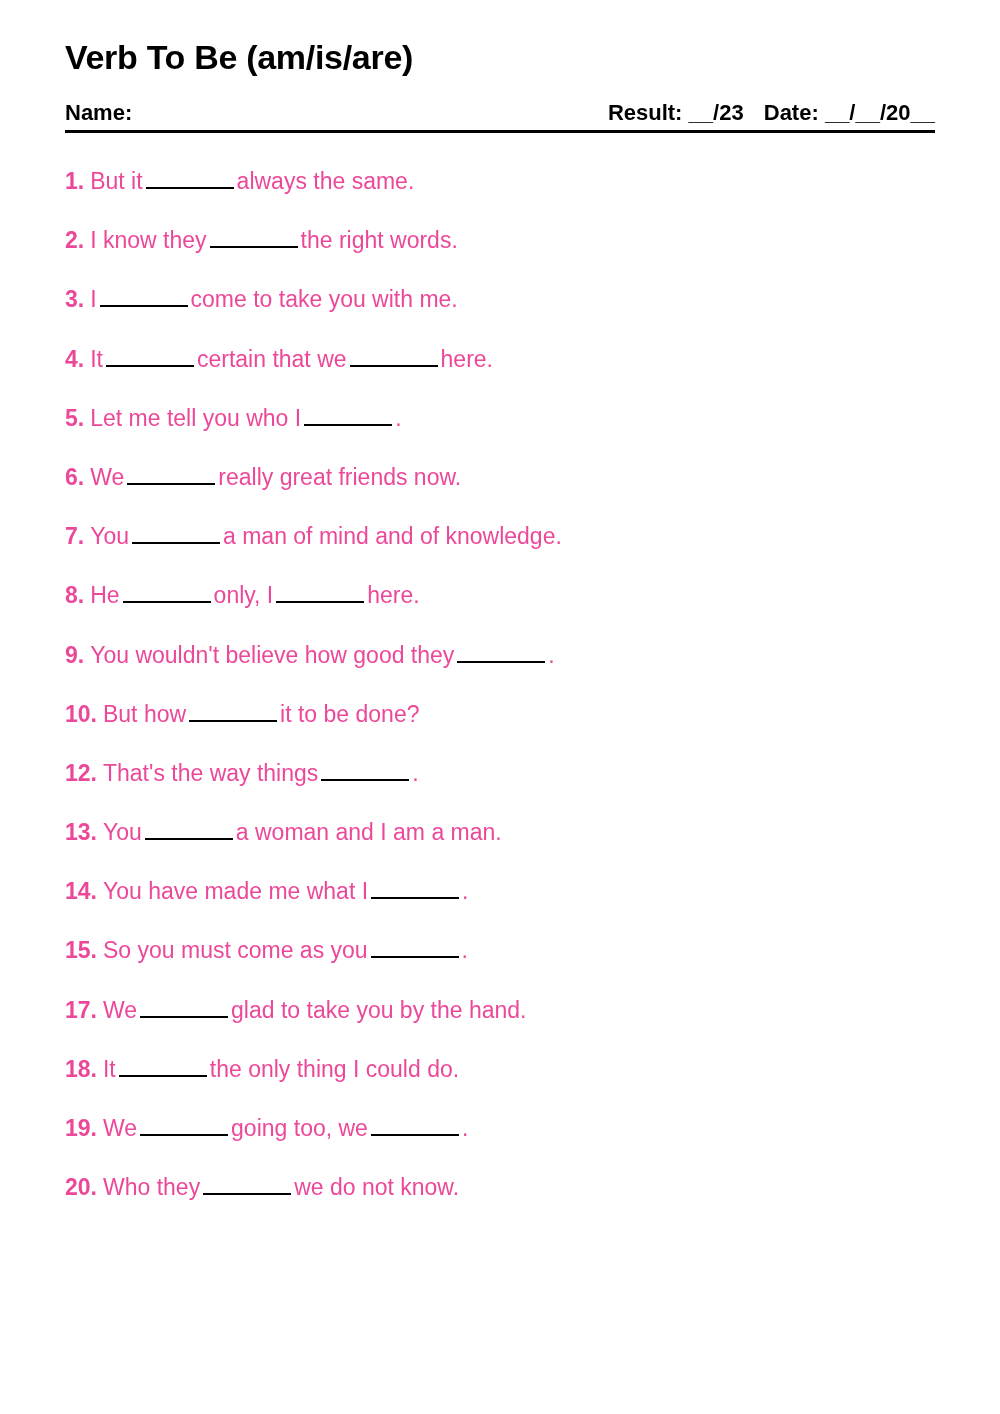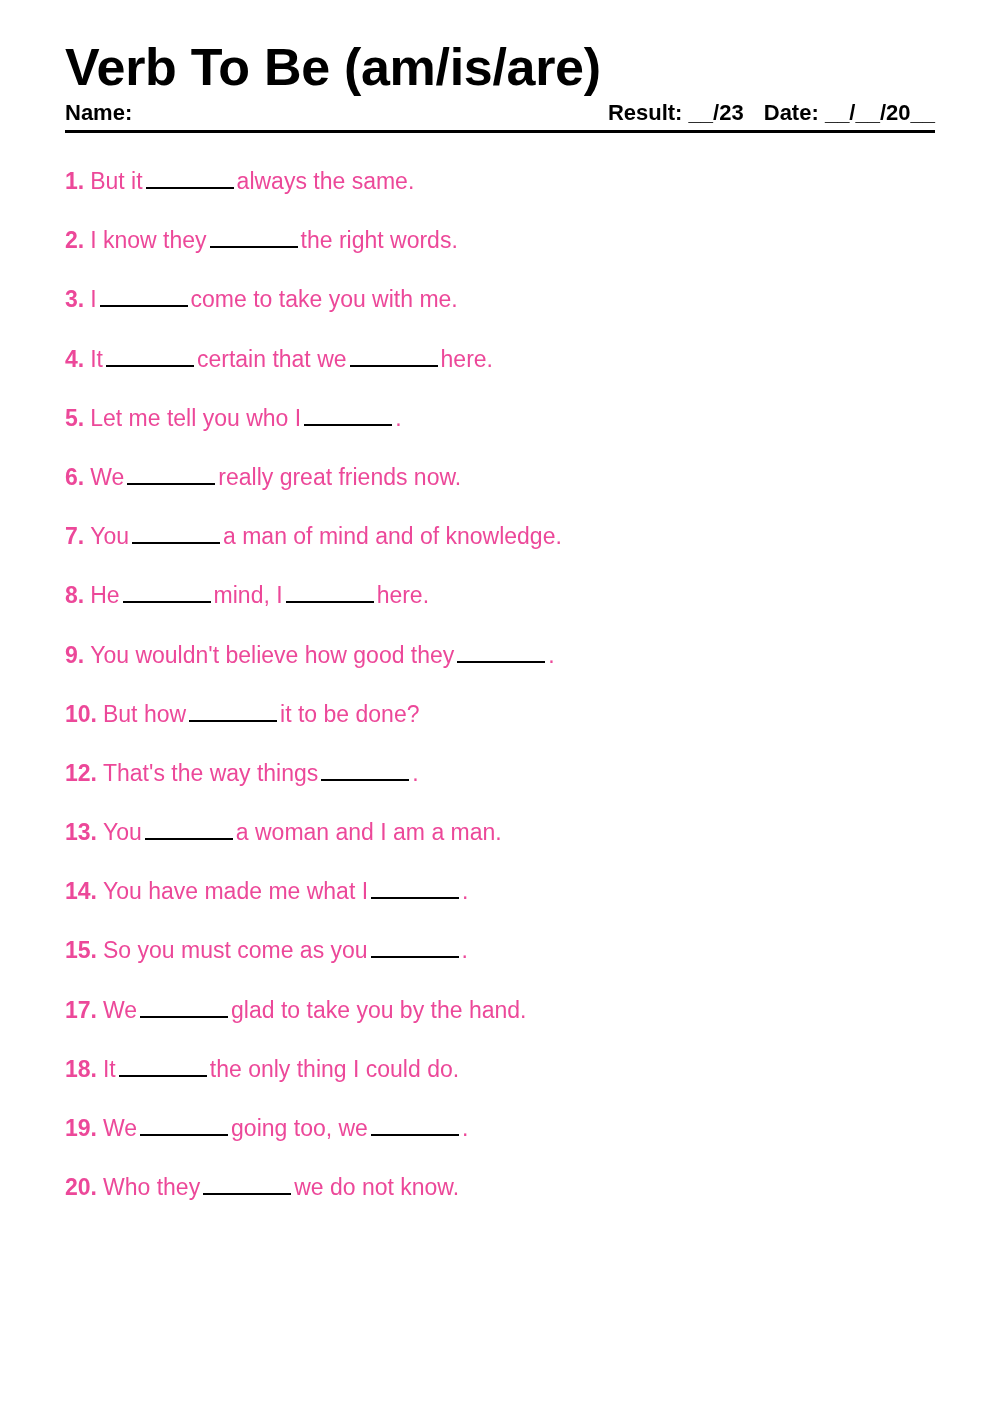--- a/index.html
+++ b/index.html
@@ -29,21 +29,21 @@
     left: 65px;
     top: 0;
     width: 870px;
   }
 
   
   .worksheet-title {
     position: absolute;
     left: 0;
     top: 38px;
-    font-size: 52px;
+    font-size: 34px;
     font-weight: bold;
     letter-spacing: -0.3px;
     line-height: 1.15;
     white-space: nowrap;
   }
   .info-row {
     position: absolute;
     left: 0;
     top: 100px;
     width: 870px;
@@ -132,21 +132,21 @@
     <div class="header-rule"></div>
 
     <div class="questions">
         <div class="question-row"><span class="q-num">1.</span><span class="q-text">But it</span><span class="blank"></span><span class="q-text">always the same.</span></div>
         <div class="question-row"><span class="q-num">2.</span><span class="q-text">I know they</span><span class="blank"></span><span class="q-text">the right words.</span></div>
         <div class="question-row"><span class="q-num">3.</span><span class="q-text">I</span><span class="blank"></span><span class="q-text">come to take you with me.</span></div>
         <div class="question-row"><span class="q-num">4.</span><span class="q-text">It</span><span class="blank"></span><span class="q-text">certain that we</span><span class="blank"></span><span class="q-text">here.</span></div>
         <div class="question-row"><span class="q-num">5.</span><span class="q-text">Let me tell you who I</span><span class="blank"></span><span class="q-text">.</span></div>
         <div class="question-row"><span class="q-num">6.</span><span class="q-text">We</span><span class="blank"></span><span class="q-text">really great friends now.</span></div>
         <div class="question-row"><span class="q-num">7.</span><span class="q-text">You</span><span class="blank"></span><span class="q-text">a man of mind and of knowledge.</span></div>
-        <div class="question-row"><span class="q-num">8.</span><span class="q-text">He</span><span class="blank"></span><span class="q-text">mind, I</span><span class="blank"></span><span class="q-text">here.</span></div>
+        <div class="question-row"><span class="q-num">8.</span><span class="q-text">He</span><span class="blank"></span><span class="q-text">only, I</span><span class="blank"></span><span class="q-text">here.</span></div>
         <div class="question-row"><span class="q-num">9.</span><span class="q-text">You wouldn't believe how good they</span><span class="blank"></span><span class="q-text">.</span></div>
         <div class="question-row"><span class="q-num">10.</span><span class="q-text">But how</span><span class="blank"></span><span class="q-text">it to be done?</span></div>
         <div class="question-row"><span class="q-num">12.</span><span class="q-text">That's the way things</span><span class="blank"></span><span class="q-text">.</span></div>
         <div class="question-row"><span class="q-num">13.</span><span class="q-text">You</span><span class="blank"></span><span class="q-text">a woman and I am a man.</span></div>
         <div class="question-row"><span class="q-num">14.</span><span class="q-text">You have made me what I</span><span class="blank"></span><span class="q-text">.</span></div>
         <div class="question-row"><span class="q-num">15.</span><span class="q-text">So you must come as you</span><span class="blank"></span><span class="q-text">.</span></div>
         <div class="question-row"><span class="q-num">17.</span><span class="q-text">We</span><span class="blank"></span><span class="q-text">glad to take you by the hand.</span></div>
         <div class="question-row"><span class="q-num">18.</span><span class="q-text">It</span><span class="blank"></span><span class="q-text">the only thing I could do.</span></div>
         <div class="question-row"><span class="q-num">19.</span><span class="q-text">We</span><span class="blank"></span><span class="q-text">going too, we</span><span class="blank"></span><span class="q-text">.</span></div>
         <div class="question-row"><span class="q-num">20.</span><span class="q-text">Who they</span><span class="blank"></span><span class="q-text">we do not know.</span></div>

